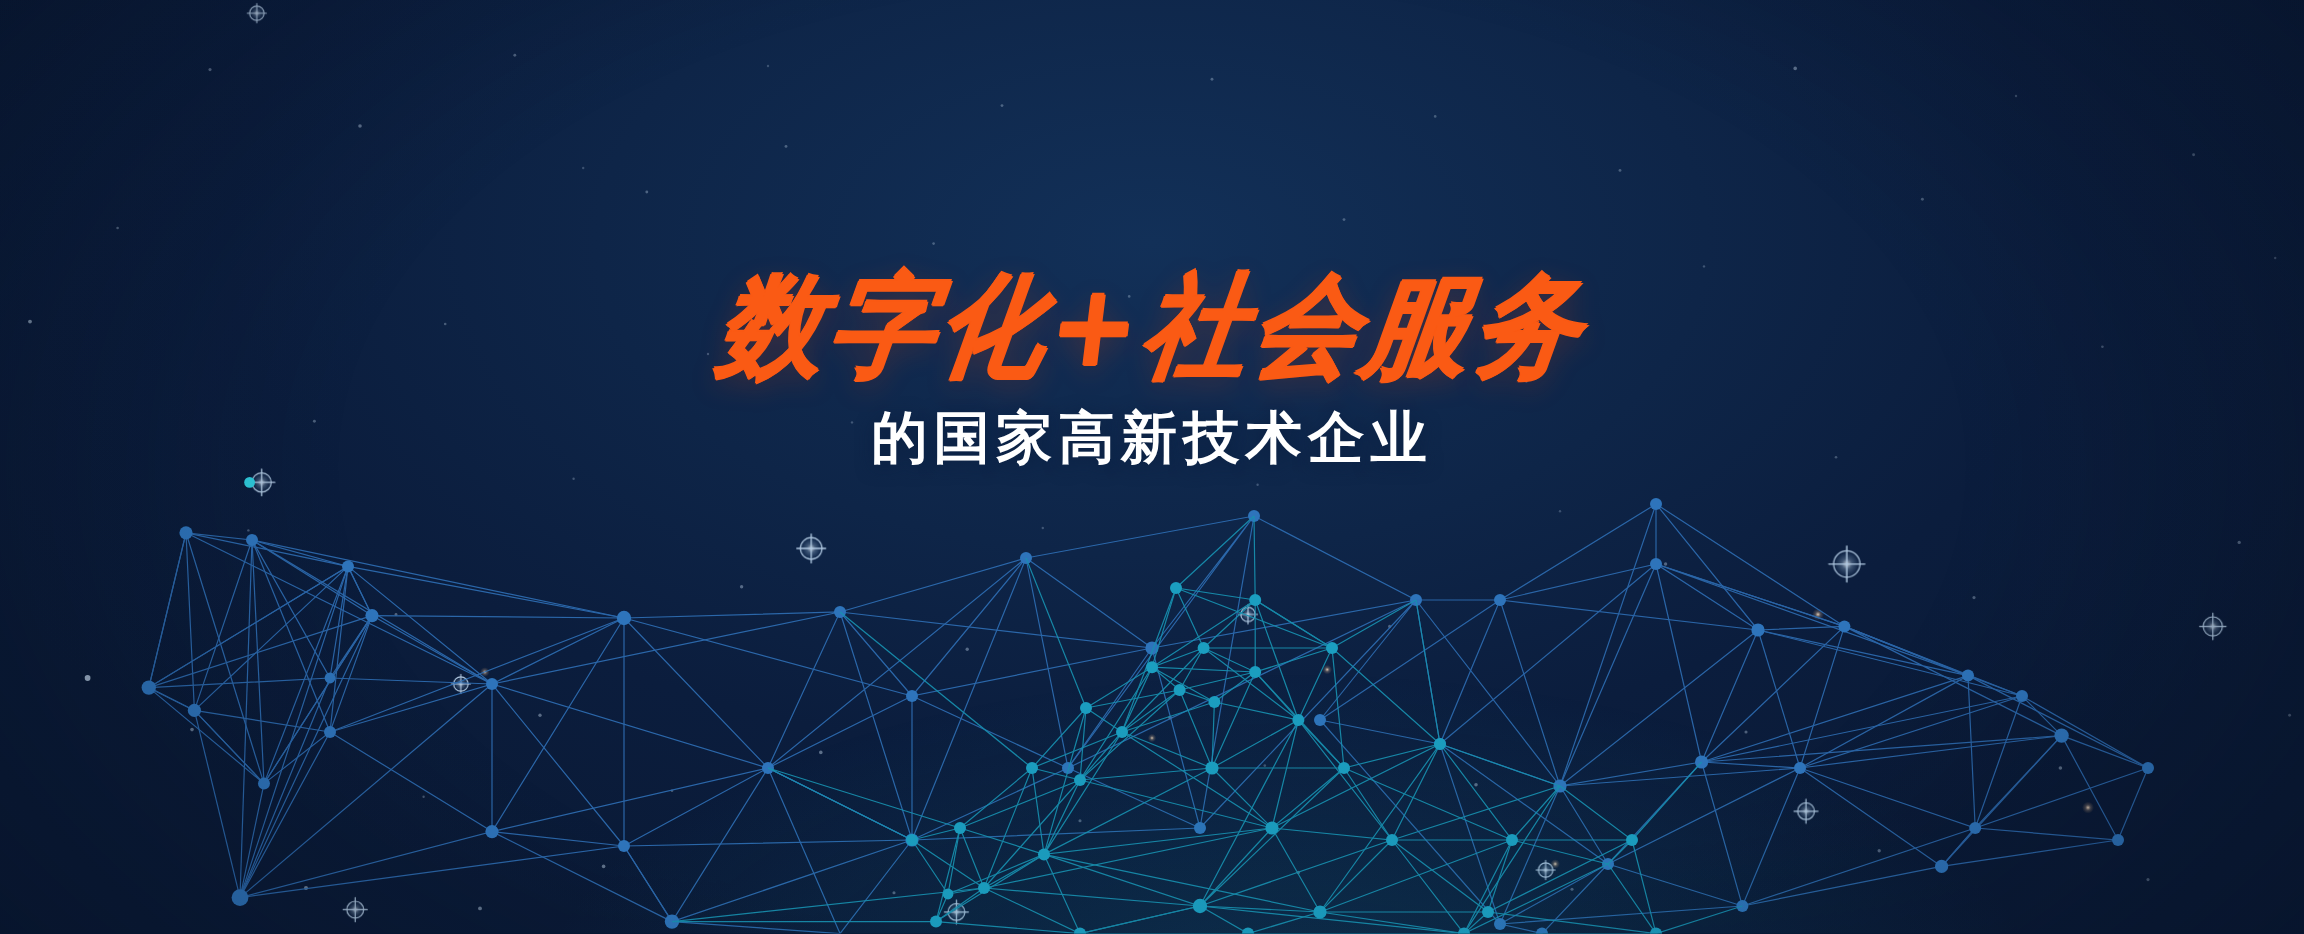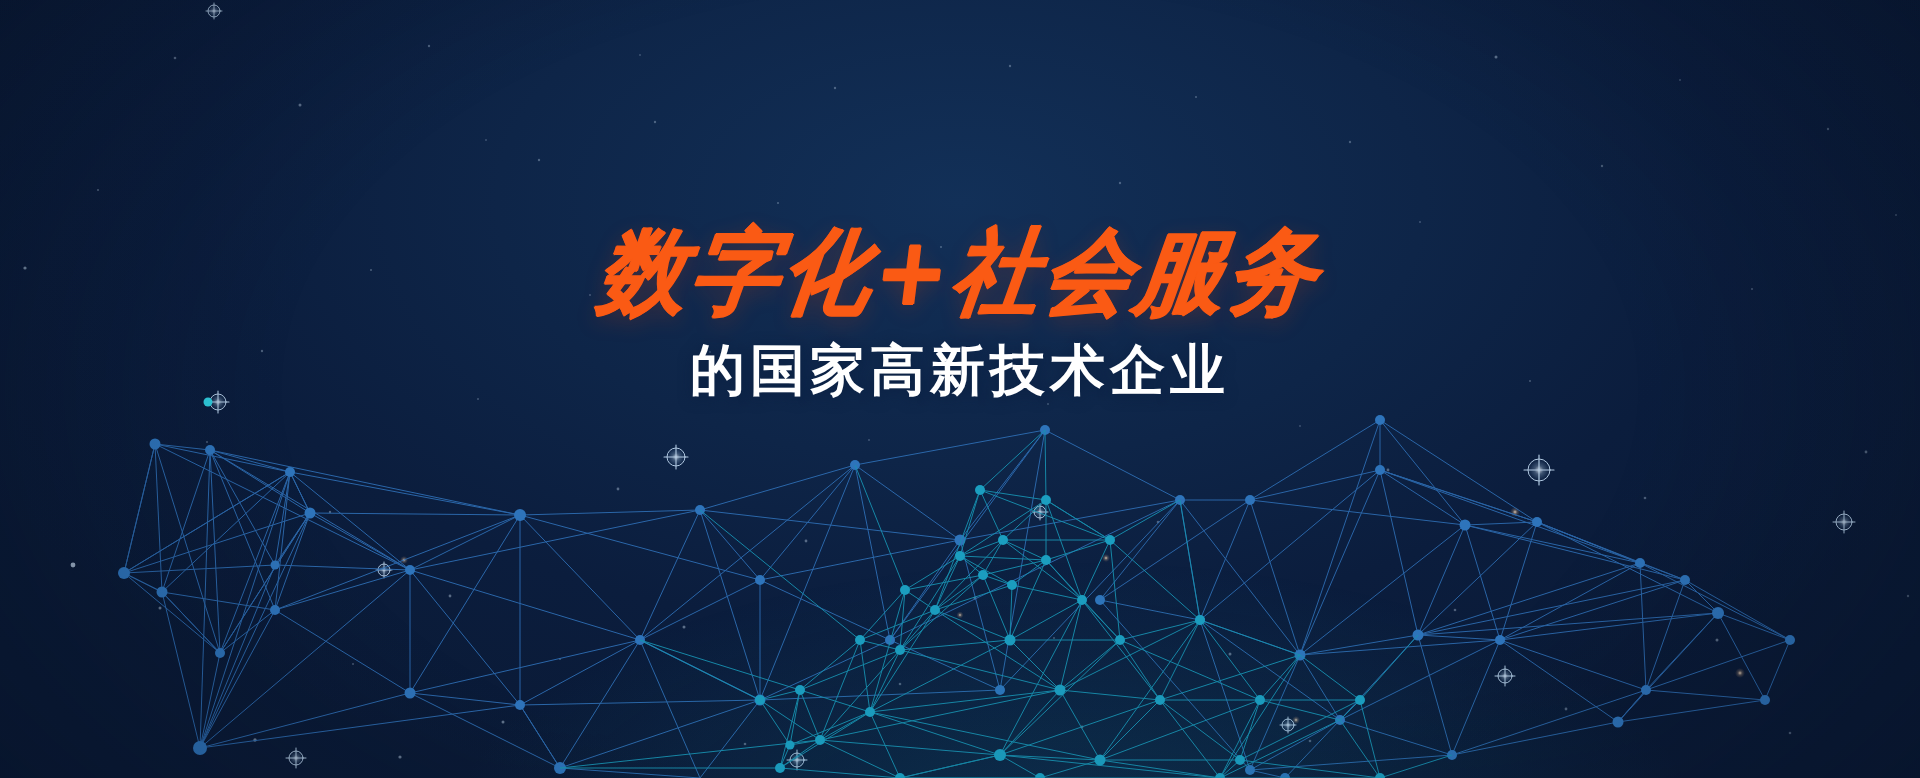--- a/index.html
+++ b/index.html
@@ -66,21 +66,21 @@
       0 0 1px #fa5a14,
       1px 0 0 #fa5a14,
       -1px 0 0 #fa5a14,
       0 1px 0 #fa5a14,
       0 -1px 0 #fa5a14,
       0 6px 22px rgba(250,70,10,0.22);
     white-space: nowrap;
   }
   .subline {
     font-family: "DejaVu Serif", "Liberation Serif", serif;
-    font-size: 55px;
+    font-size: 47px;
     line-height: 1.0;
     font-weight: 700;
     letter-spacing: 5px;
     color: #ffffff;
     margin: 26px 0 0 0;
     text-shadow: 0 2px 14px rgba(10,30,64,0.85);
     white-space: nowrap;
   }
 </style>
 </head>

